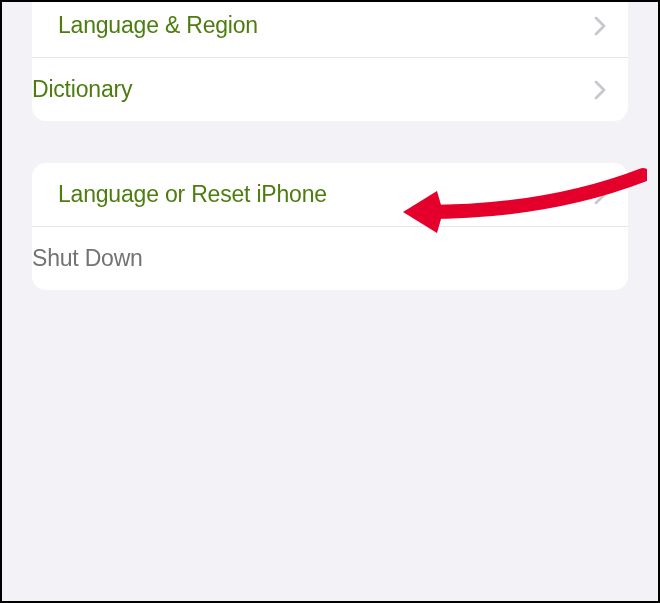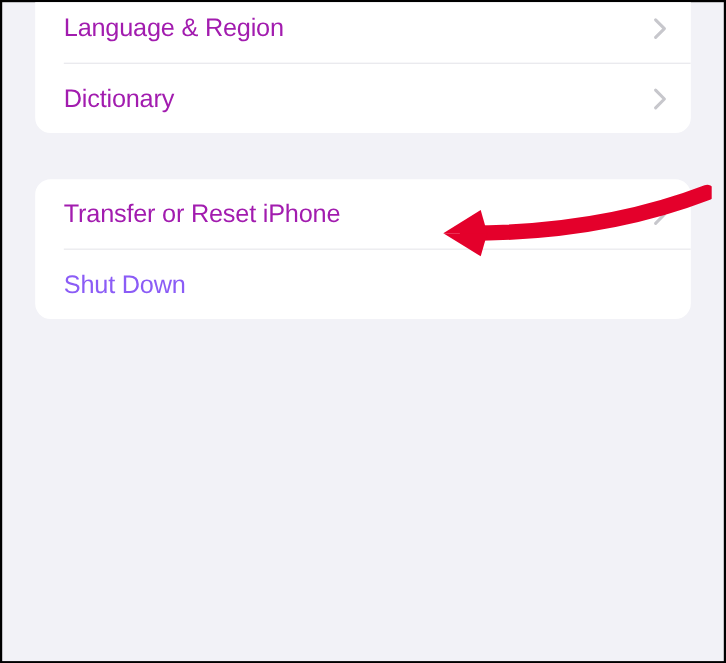--- a/index.html
+++ b/index.html
@@ -33,31 +33,30 @@
     .settings-row {
       display: flex;
       align-items: center;
       justify-content: space-between;
       padding: 18px 22px 18px 26px;
       min-height: 62px;
       cursor: pointer;
     }
     .settings-row + .settings-row {
       border-top: 1px solid #e5e5ea;
-      margin-left: 26px;
       padding-left: 0;
     }
     .row-label {
       font-size: 23px;
-      color: #a21caf;
+      color: #4d7c0f;
       font-weight: 400;
       letter-spacing: -0.2px;
     }
     .row-label.link {
-      color: #8b5cf6;
+      color: #737373;
     }
     .chevron {
       flex-shrink: 0;
       width: 12px;
       height: 20px;
     }
     .chevron svg {
       display: block;
     }
     .annotation-arrow {
@@ -91,21 +90,21 @@
             <path d="M2 2 L10 10 L2 18" stroke="#c7c7cc" stroke-width="2.8" fill="none" stroke-linecap="round" stroke-linejoin="round"></path>
           </svg>
       </span>
     </div>
   </div>
 
 
 
   <div class="settings-group">
     <div class="settings-row">
-      <span class="row-label">Transfer or Reset iPhone</span>
+      <span class="row-label">Language or Reset iPhone</span>
       <span class="chevron">
         <svg viewBox="0 0 12 20" width="12" height="20">
             <path d="M2 2 L10 10 L2 18" stroke="#c7c7cc" stroke-width="2.8" fill="none" stroke-linecap="round" stroke-linejoin="round"></path>
           </svg>
       </span>
     </div>
     <div class="settings-row">
       <span class="row-label link">Shut Down</span>
     </div>
   </div>

